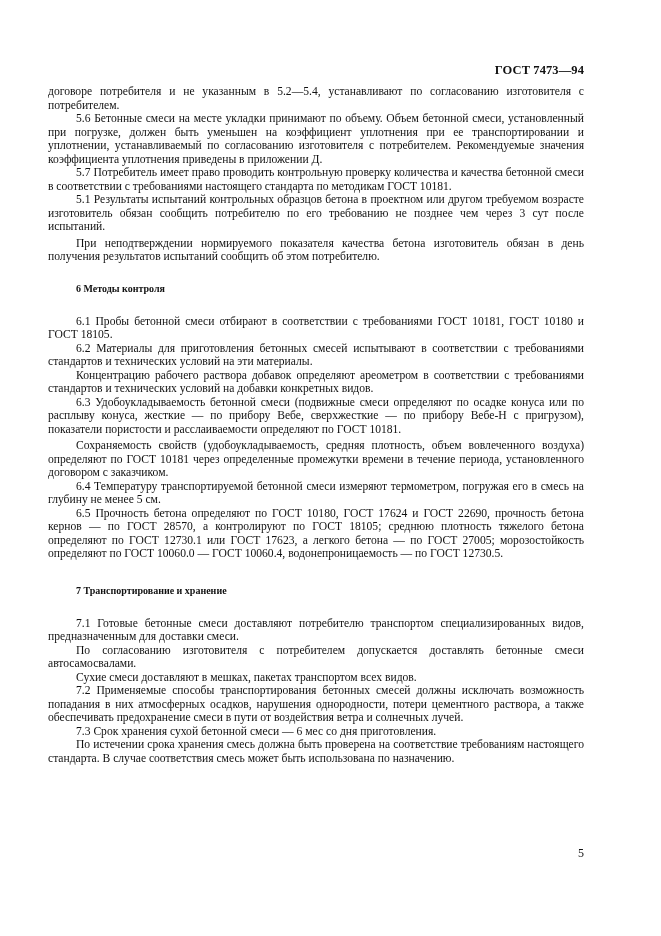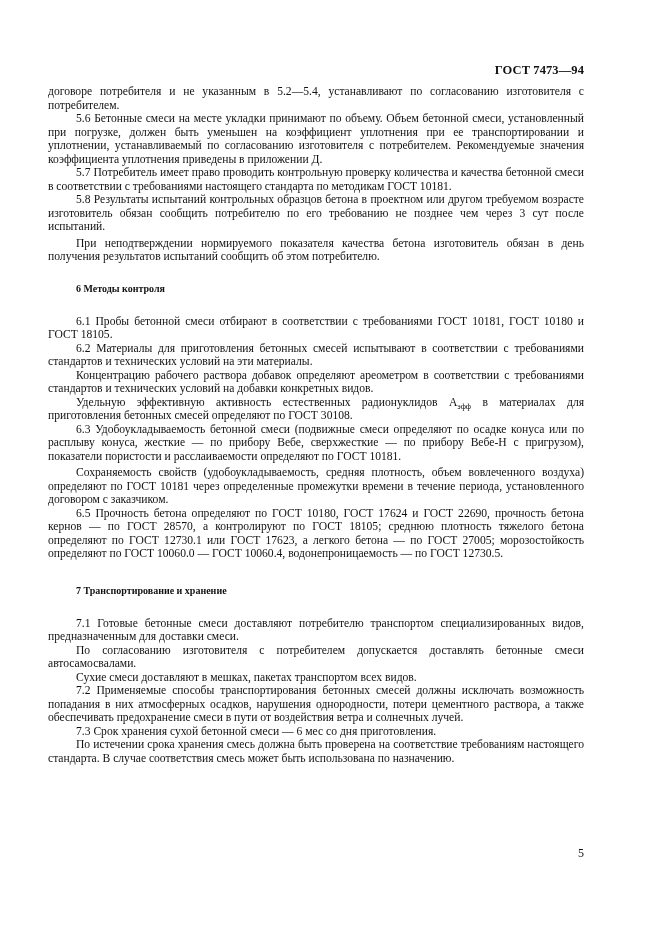--- a/index.html
+++ b/index.html
@@ -20,35 +20,35 @@
 </head>
 <body>
 
 <div class="page">
   <div class="header">ГОСТ 7473—94</div>
 
   <div class="body">
     <p class="p noind">договоре потребителя и не указанным в 5.2—5.4, устанавливают по согласованию изготовителя с потребителем.</p>
     <p class="p">5.6  Бетонные смеси на месте укладки принимают по объему. Объем бетонной смеси, установленный при погрузке, должен быть уменьшен на коэффициент уплотнения при ее транспортировании и уплотнении, устанавливаемый по согласованию изготовителя с потребителем. Рекомендуемые значения коэффициента уплотнения приведены в приложении Д.</p>
     <p class="p">5.7  Потребитель имеет право проводить контрольную проверку количества и качества бетонной смеси в соответствии с требованиями настоящего стандарта по методикам ГОСТ 10181.</p>
-    <p class="p">5.8  Результаты испытаний контрольных образцов бетона в проектном или другом требуемом возрасте изготовитель обязан сообщить потребителю по его требованию не позднее чем через 3 сут после испытаний.</p>
+    <p class="p">5.1  Результаты испытаний контрольных образцов бетона в проектном или другом требуемом возрасте изготовитель обязан сообщить потребителю по его требованию не позднее чем через 3 сут после испытаний.</p>
     <div class="sp-small"></div>
     <p class="p">При неподтверждении нормируемого показателя качества бетона изготовитель обязан в день получения результатов испытаний сообщить об этом потребителю.</p>
 
     <div class="sp-before-h"></div>
     <h2 class="h">6  Методы контроля</h2>
     <div class="sp-after-h"></div>
 
     <p class="p">6.1  Пробы бетонной смеси отбирают в соответствии с требованиями ГОСТ 10181, ГОСТ 10180 и ГОСТ 18105.</p>
     <p class="p">6.2  Материалы для приготовления бетонных смесей испытывают в соответствии с требованиями стандартов и технических условий на эти материалы.</p>
     <p class="p">Концентрацию рабочего раствора добавок определяют ареометром в соответствии с требованиями стандартов и технических условий на добавки конкретных видов.</p>
-    <p class="p"><span>Удельную эффективную активность естественных радионуклидов А</span><sub>эфф</sub><span> в материалах для приготовления бетонных смесей определяют по ГОСТ 30108.</span></p>
     <p class="p">6.3  Удобоукладываемость бетонной смеси (подвижные смеси определяют по осадке конуса или по расплыву конуса, жесткие — по прибору Вебе, сверхжесткие — по прибору Вебе-Н с пригрузом), показатели пористости и расслаиваемости определяют по ГОСТ 10181.</p>
     <div class="sp-small"></div>
     <p class="p">Сохраняемость свойств (удобоукладываемость, средняя плотность, объем вовлеченного воздуха) определяют по ГОСТ 10181 через определенные промежутки времени в течение периода, установленного договором с заказчиком.</p>
+    <p class="p">6.4  Температуру транспортируемой бетонной смеси измеряют  термометром, погружая его в смесь на глубину не менее 5 см.</p>
     <p class="p">6.5  Прочность бетона определяют по ГОСТ 10180, ГОСТ 17624 и ГОСТ 22690, прочность бетона кернов — по ГОСТ 28570, а контролируют по ГОСТ 18105; среднюю плотность тяжелого бетона определяют по ГОСТ 12730.1 или ГОСТ 17623, а легкого бетона — по ГОСТ 27005; морозостойкость определяют по ГОСТ 10060.0 — ГОСТ 10060.4, водонепроницаемость — по ГОСТ 12730.5.</p>
 
     <div class="sp-before-h" style="height:22px"></div>
     <h2 class="h">7  Транспортирование и хранение</h2>
     <div class="sp-after-h"></div>
 
     <p class="p">7.1  Готовые бетонные смеси доставляют потребителю транспортом специализированных видов, предназначенным для доставки смеси.</p>
     <p class="p">По согласованию изготовителя с потребителем допускается доставлять бетонные смеси автосамосвалами.</p>
     <p class="p">Сухие смеси доставляют в мешках, пакетах транспортом всех видов.</p>
     <p class="p">7.2  Применяемые способы транспортирования бетонных смесей должны исключать возможность попадания в них атмосферных осадков, нарушения однородности, потери цементного раствора, а также обеспечивать предохранение смеси в пути от воздействия ветра и солнечных лучей.</p>

